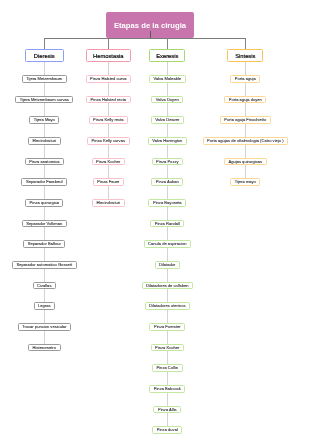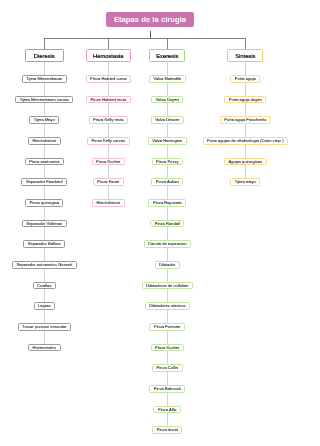--- a/index.html
+++ b/index.html
@@ -27,21 +27,21 @@
 
   .vline{position:absolute;width:1px;background:#d3d3d3;}
   .hline{position:absolute;height:1px;background:#7b7b7b;}
   .vstem{position:absolute;width:1px;background:#5a5a5a;}
   .vstem2{position:absolute;width:1px;background:#838383;}
 </style>
 </head>
 <body>
 
 <div id="stage">
-  <div class="title-node" style="left:106px;top:12px;width:88px;height:15px;background:#c875ad">Etapas de la cirugia</div>
+  <div class="title-node" style="left:106px;top:12px;width:88px;height:26px;background:#c875ad">Etapas de la cirugia</div>
   <div class="vstem" style="left:150px;top:31px;height:8px"></div>
   <div class="hline" style="left:44.3px;top:38px;width:202.0px"></div>
 
   <div class="vstem2" style="left:44.3px;top:38px;height:11px"></div>
   <div class="col-head" style="left:24.8px;top:49px;width:39px;height:13px;border-color:#8a9ff5">Dieresis</div>
   <div class="vline" style="left:44.3px;top:62px;height:281.81px"></div>
   <div class="node" style="top: 75.1px; height: 7.6px; border-color: rgb(153, 153, 153); width: 45.03px; left: 21.78px; visibility: visible;">Tijera Metzembaum</div>
   <div class="node" style="top: 95.77px; height: 7.6px; border-color: rgb(153, 153, 153); width: 58.22px; left: 15.19px; visibility: visible;">Tijera Metzembaum curvas</div>
   <div class="node" style="top: 116.44px; height: 7.6px; border-color: rgb(153, 153, 153); width: 30.23px; left: 29.18px; visibility: visible;">Tijera Mayo</div>
   <div class="node" style="top: 137.11px; height: 7.6px; border-color: rgb(153, 153, 153); width: 32.67px; left: 27.96px; visibility: visible;">Electrobisturi</div>

